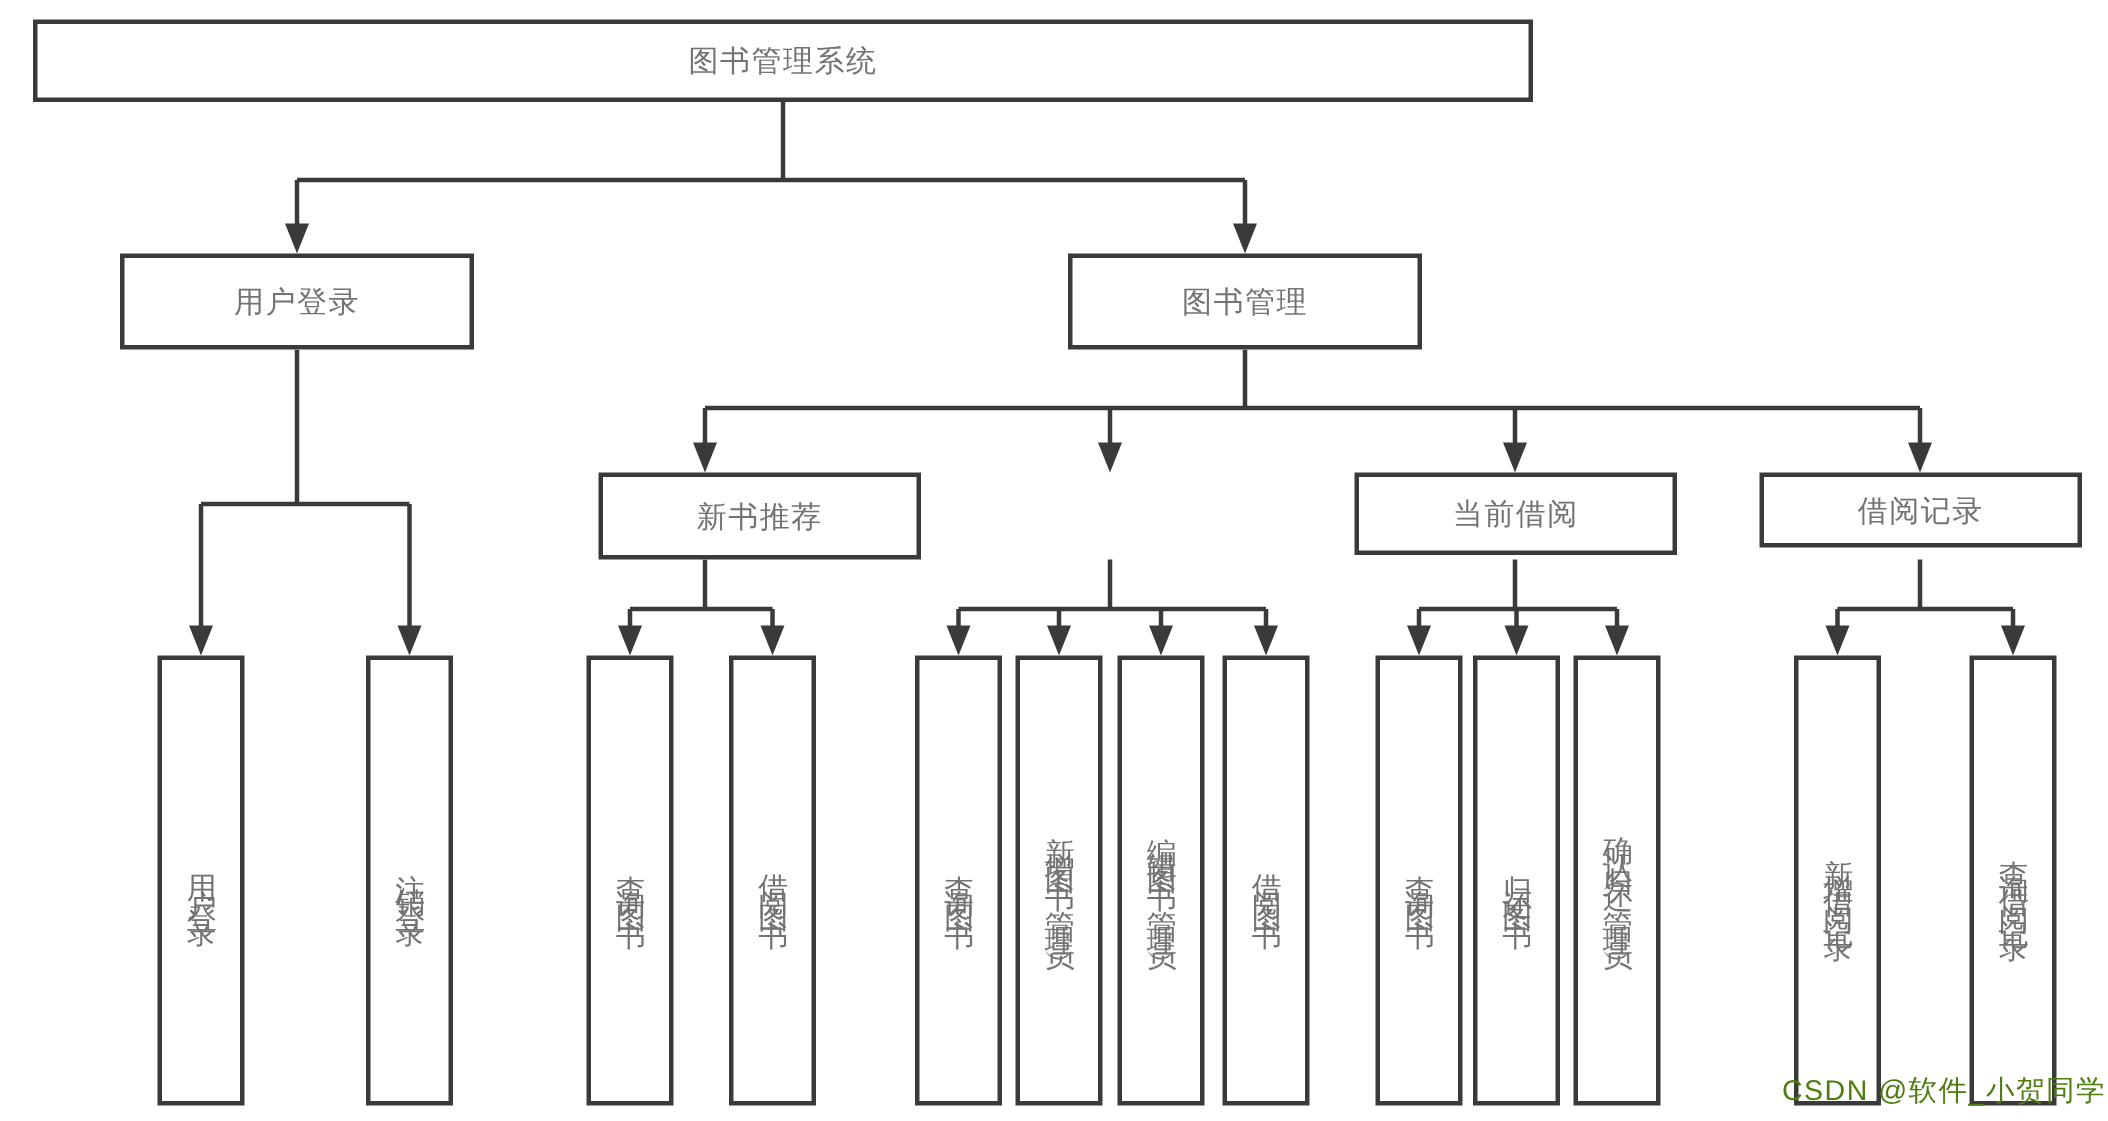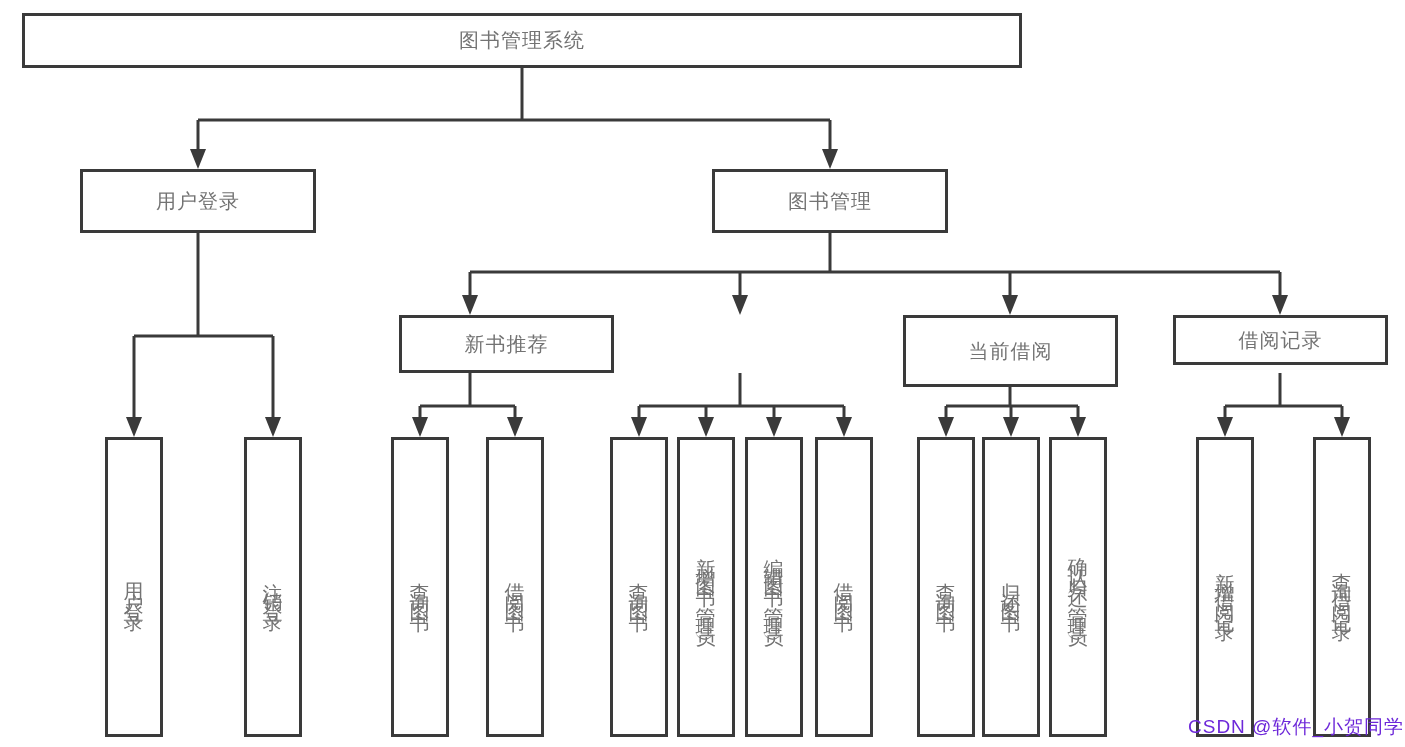--- a/index.html
+++ b/index.html
@@ -41,21 +41,21 @@
     letter-spacing: 10px;
     white-space: normal;
     line-height: 1;
   }
   #watermark {
     position: absolute;
     left: 1188px;
     top: 714px;
     z-index: 2;
     font-size: 19px;
-    color: #6d28d9;
+    color: #4d7c0f;
     letter-spacing: 1px;
   }
 </style>
 </head>
 <body>
 
 <div id="canvas">
 
   <svg id="connectors" width="1405" height="747" viewBox="0 0 1405 747">
     <g stroke="#3a3a3a" stroke-width="3" fill="none">
@@ -129,21 +129,21 @@
       <polygon points="1334,417 1350,417 1342,437"></polygon>
     </g>
   </svg>
 
   <div class="node" style="left:22px; top:13px; width:1000px; height:55px;">图书管理系统</div>
 
   <div class="node" style="left:80px; top:169px; width:236px; height:64px;">用户登录</div>
   <div class="node" style="left:712px; top:169px; width:236px; height:64px;">图书管理</div>
 
   <div class="node" style="left:363px; top:315px; width:215px; height:58px;margin-left:36px;">新书推荐</div>
-  <div class="node" style="left:903px; top:315px; width:215px; height:72px;">当前借阅</div>
+  <div class="node" style="left:903px; top:315px; width:215px; height:55px;">当前借阅</div>
   <div class="node" style="left:1173px; top:315px; width:215px; height:50px;">借阅记录</div>
 
   <div class="node vnode" style="left:105px; top:437px; width:58px; height:300px;">用户登录</div>
   <div class="node vnode" style="left:244px; top:437px; width:58px; height:300px;">注销登录</div>
 
   <div class="node vnode" style="left:391px; top:437px; width:58px; height:300px;">查询图书</div>
   <div class="node vnode" style="left:486px; top:437px; width:58px; height:300px;">借阅图书</div>
 
   <div class="node vnode" style="left:610px; top:437px; width:58px; height:300px;">查询图书</div>
   <div class="node vnode" style="left:677px; top:437px; width:58px; height:300px;">新增图书（管理员）</div>

